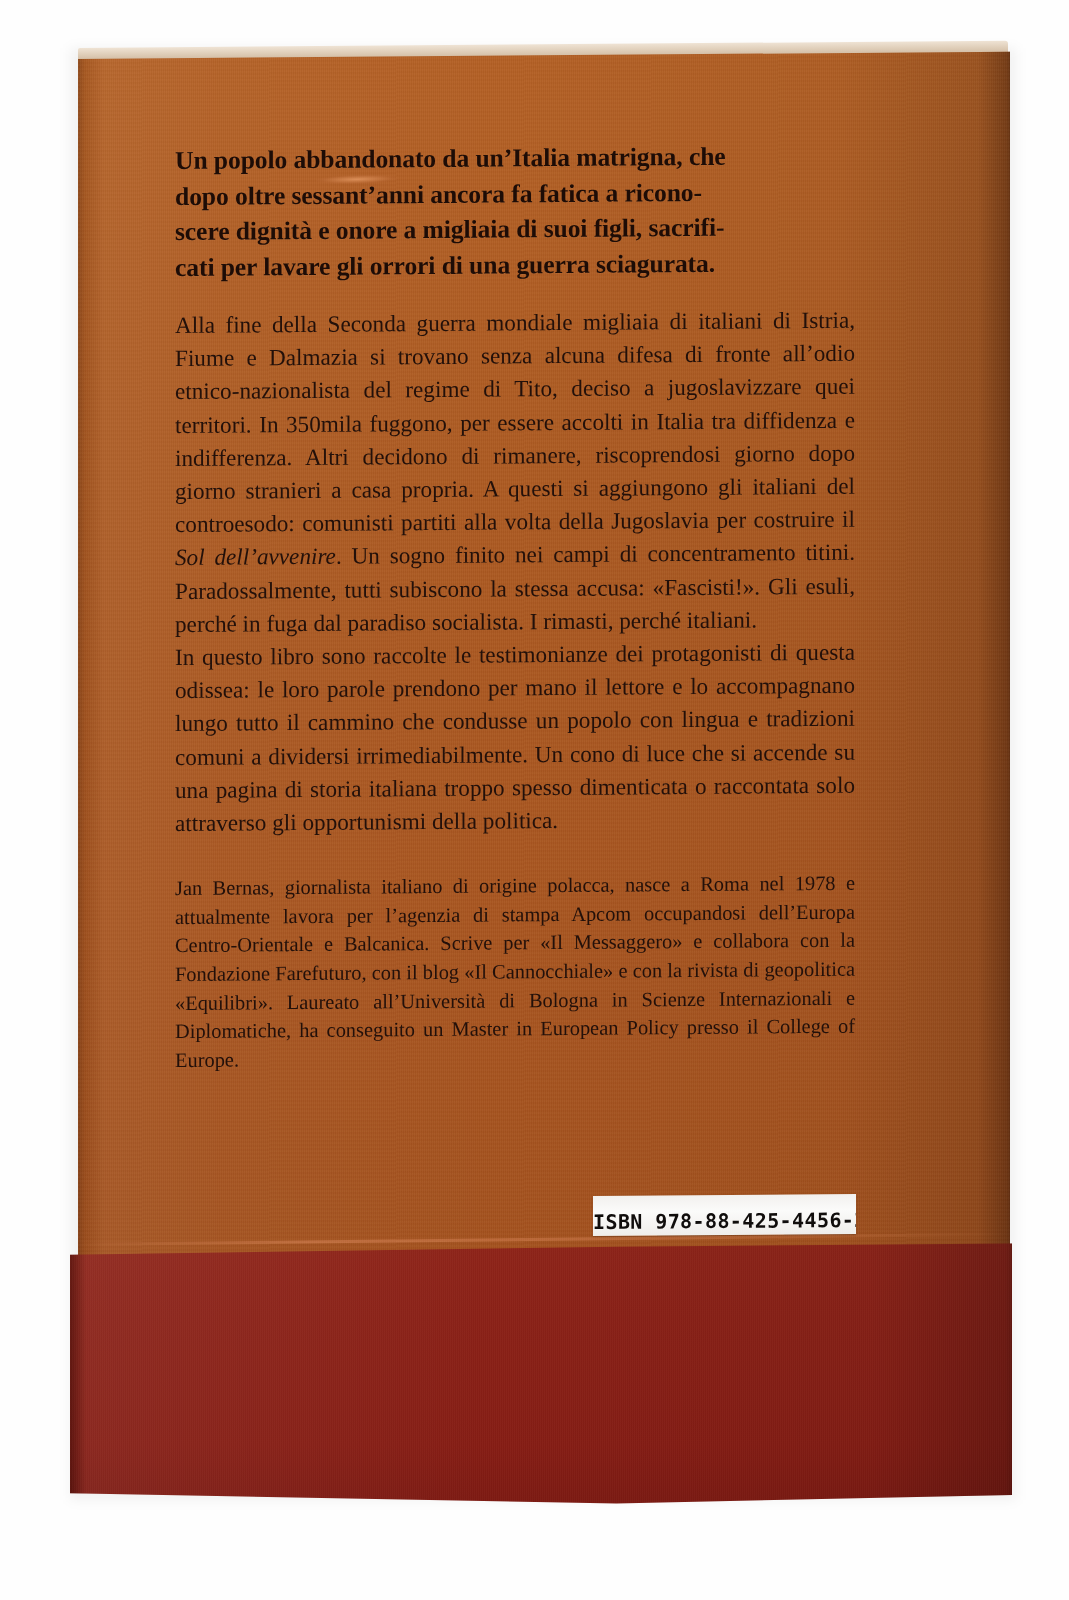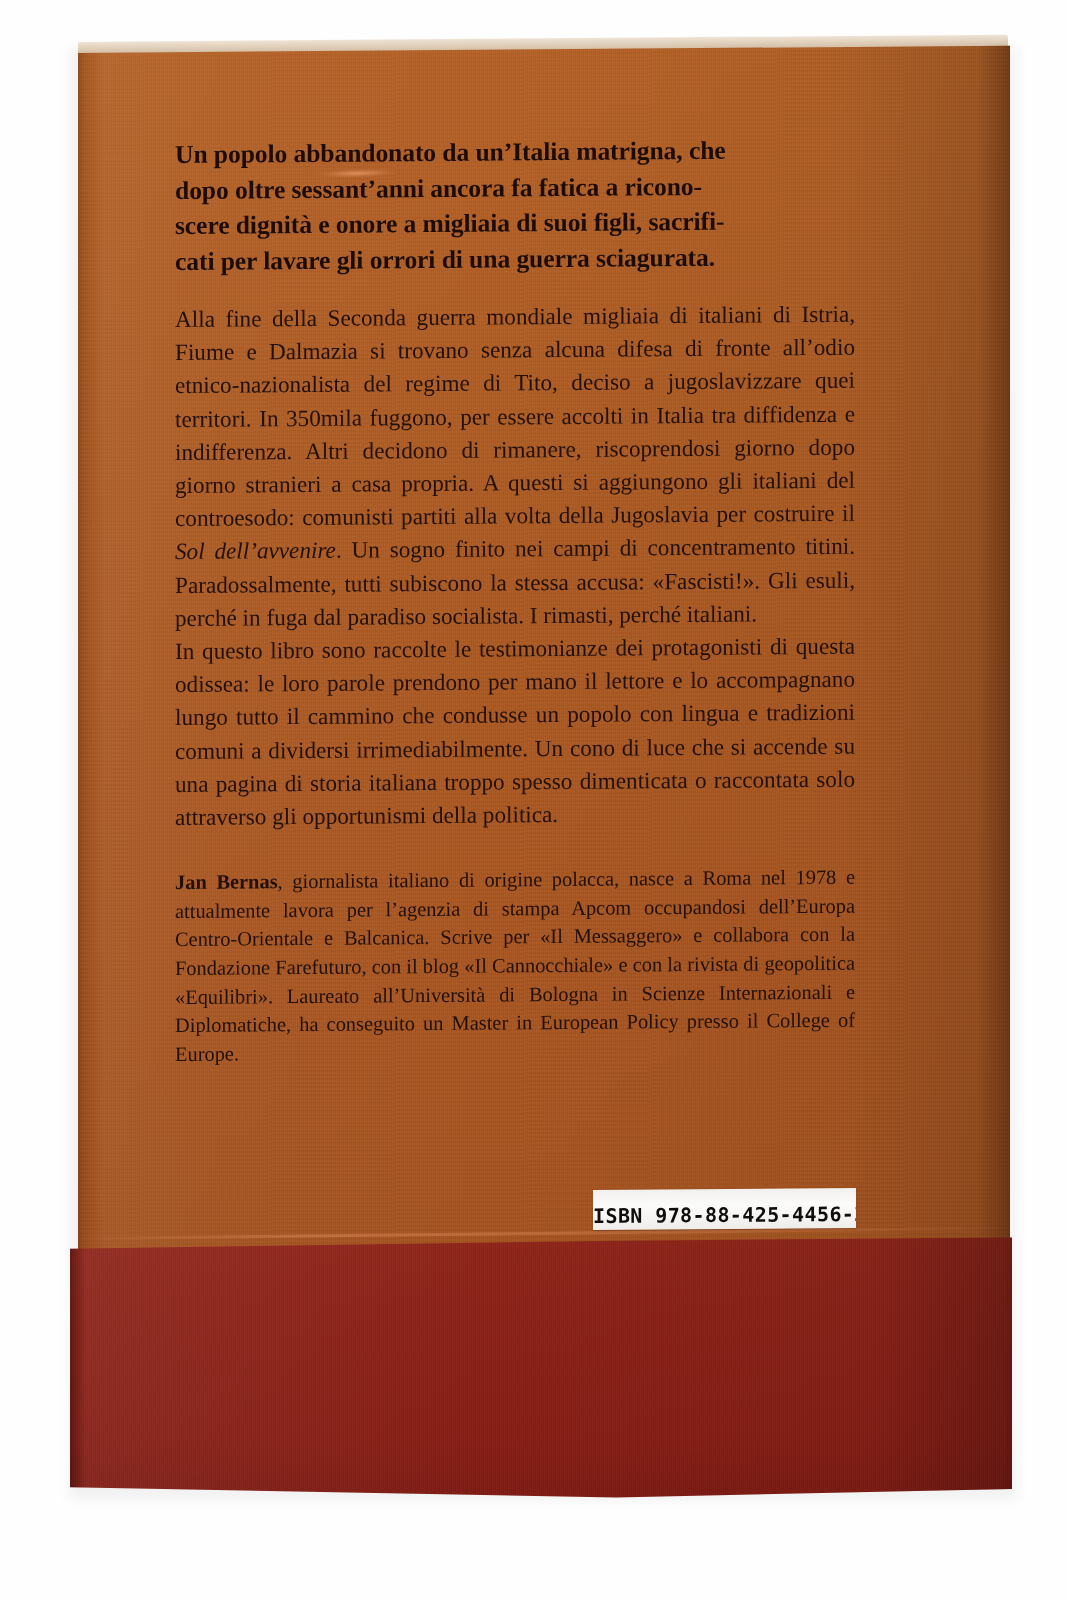--- a/index.html
+++ b/index.html
@@ -31,21 +31,21 @@
     width: 946px;
     height: 1452px;
     background: rgba(0,0,0,0.05);
     filter: blur(6px);
   }
 
   
   #book {
     position: absolute;
     left: 70px;
-    top: 42px;
+    top: 48px;
     width: 942px;
     height: 1455px;
   }
 
   
   .page-edge-top {
     position: absolute;
     left: 8px;
     top: 0px;
     width: 930px;
@@ -182,21 +182,21 @@
   .blurb p { margin: 0; text-indent: 0; }
   .blurb em { font-style: italic; }
 
   .bio {
     font-size: 20.4px;
     line-height: 28.6px;
     text-align: justify;
     color: #22100a;
     margin: 34px 0 0 0;
   }
-  .bio b { font-weight: bold; }
+  .bio b { font-weight: normal; }
 
   
   .isbn-label {
     position: absolute;
     left: 523px;
     top: 1148px;
     width: 263px;
     height: 40px;
     background: linear-gradient(180deg,#f2f0ee 0%,#fbfbfa 40%,#efedea 100%);
     transform: skewY(-0.45deg);

